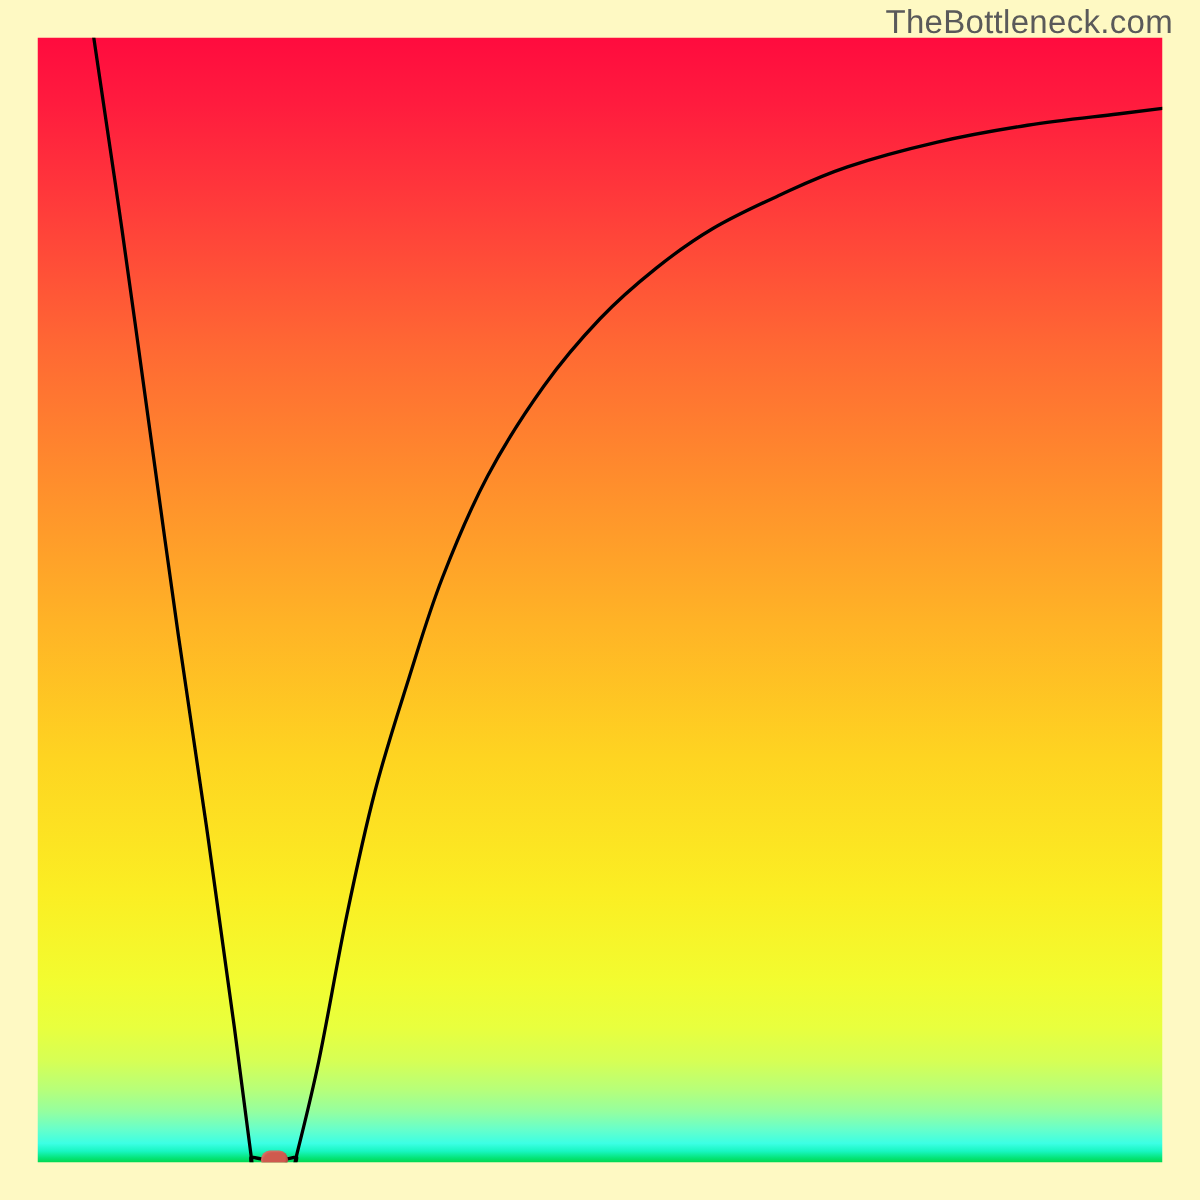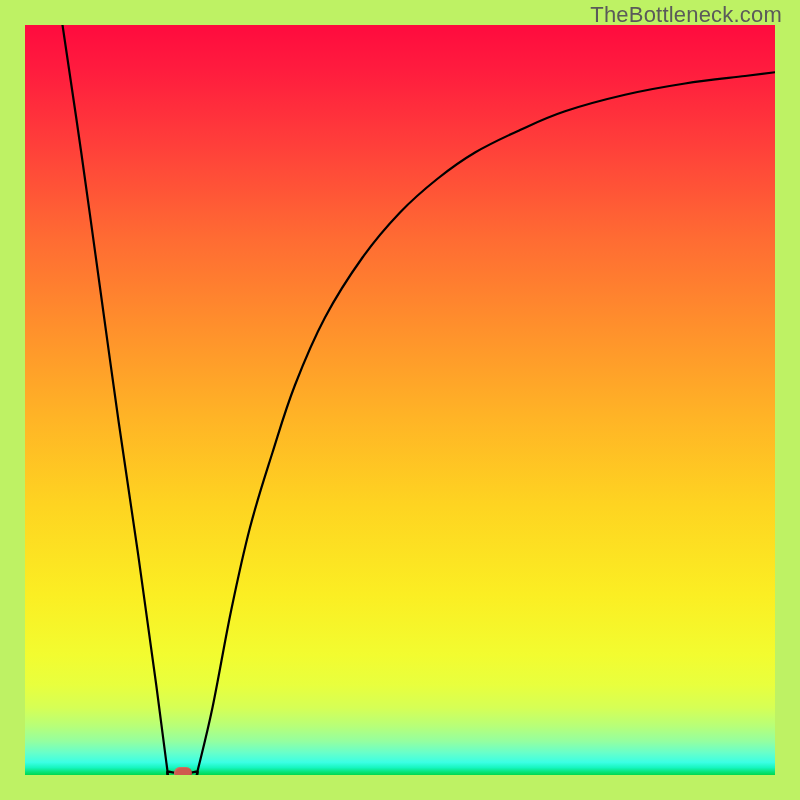--- a/index.html
+++ b/index.html
@@ -8,21 +8,21 @@
     width: 800px;
     height: 800px;
     background: #000;
     font-family: Arial, Helvetica, sans-serif;
     overflow: hidden;
   }
   .frame {
     position: relative;
     width: 800px;
     height: 800px;
-    background: #bef264;
+    background: #fef9c3;
   }
   .watermark {
     position: absolute;
     top: 2px;
     right: 18px;
     color: #5a5a5a;
     font-size: 22px;
     font-weight: 500;
     letter-spacing: 0.2px;
     z-index: 5;

